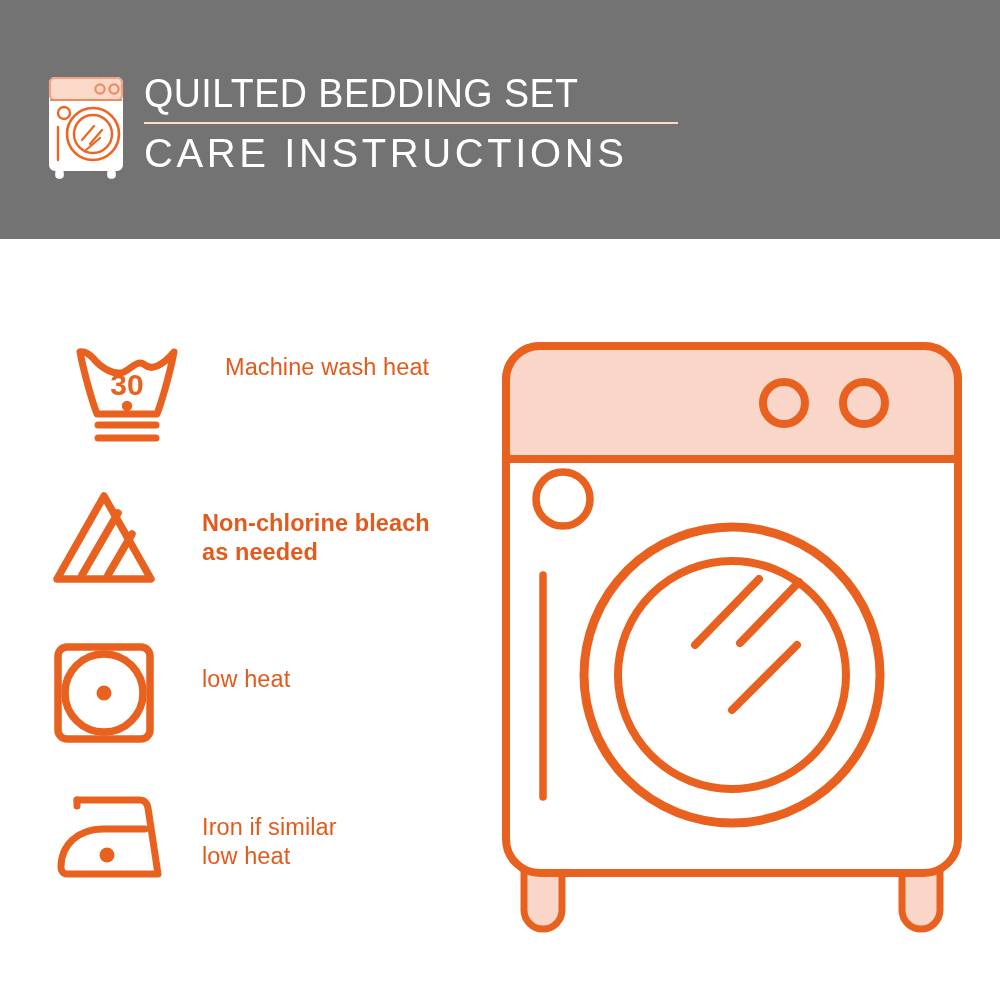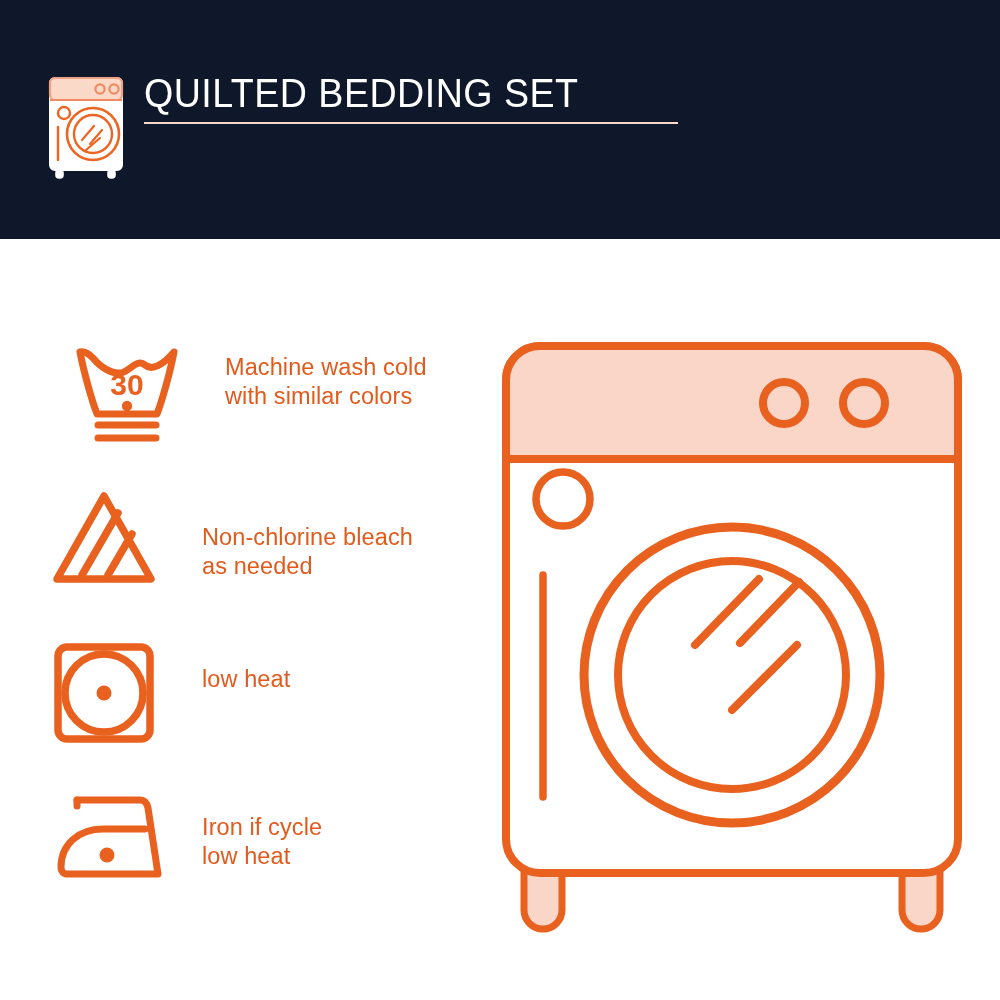--- a/index.html
+++ b/index.html
@@ -22,21 +22,21 @@
     background: #ffffff;
   }
 
   
   #header-band {
     position: absolute;
     left: 0;
     top: 0;
     width: 1000px;
     height: 239px;
-    background: #0f172a;
+    background: #737373;
   }
 
   #header-logo {
     position: absolute;
     left: 44px;
     top: 72px;
     width: 100px;
     height: 108px;
   }
 
@@ -110,21 +110,21 @@
     width: 268px;
     color: #e25a1c;
     font-size: 23.5px;
     line-height: 28.5px;
     font-weight: 400;
     letter-spacing: 0.1px;
   }
   .care-text .ln { display: block; white-space: nowrap; }
 
   .care-row[data-row="0"] .care-text { top: 14px; }
-  .care-row[data-row="1"] .care-text { top: 36px; }
+  .care-row[data-row="1"] .care-text { top: 22px; font-weight: bold; }
   .care-row[data-row="2"] .care-text { top: 28px; }
   .care-row[data-row="3"] .care-text { top: 26px; }
 
   
   #washer-illustration {
     position: absolute;
     left: 487px;
     top: 325px;
     width: 490px;
     height: 615px;
@@ -154,20 +154,21 @@
           <line x1="42" y1="78" x2="56" y2="66" stroke="#ee6522" stroke-width="2.2" stroke-linecap="round"></line>
           <rect x="12" y="98" width="7" height="8" rx="3" fill="#ffffff" stroke="#ffffff" stroke-width="1.6"></rect>
           <rect x="64" y="98" width="7" height="8" rx="3" fill="#ffffff" stroke="#ffffff" stroke-width="1.6"></rect>
         </g>
       </svg>
     </div>
 
     <div id="header-text-block">
       <div id="header-title">QUILTED BEDDING SET</div>
       <div id="header-divider"></div>
+      <div id="header-subtitle">CARE INSTRUCTIONS</div>
     </div>
 
   </div>
 
   <div id="care-list">
 
     <div class="care-row" data-row="0">
       <div class="care-icon">
         <svg viewBox="0 0 120 110" width="120" height="110" aria-hidden="true">
           <g fill="none" stroke="#e9611f" stroke-width="7" stroke-linecap="round" stroke-linejoin="round">
@@ -177,22 +178,21 @@
           </g>
           <text x="56" y="56" text-anchor="middle" font-family="'Liberation Sans', sans-serif" font-size="30" font-weight="700" fill="#e9611f">30</text>
           <circle cx="56" cy="67" r="5.2" fill="#e9611f"></circle>
           <g fill="none" stroke="#e9611f" stroke-width="7" stroke-linecap="round">
             <line x1="27" y1="86" x2="85" y2="86"></line>
             <line x1="27" y1="99" x2="85" y2="99"></line>
           </g>
         </svg>
       </div>
       <div class="care-text">
-        <span class="ln">Machine wash cold</span>
-        <span class="ln">with similar colors</span>
+        <span class="ln">Machine wash heat</span>
       </div>
     </div>
 
     <div class="care-row" data-row="1">
       <div class="care-icon">
         <svg viewBox="0 0 120 110" width="120" height="110" aria-hidden="true">
           <g fill="none" stroke="#e9611f" stroke-width="7.5" stroke-linecap="round" stroke-linejoin="round">
             <path d="M56 9 L 103 92 L 9 92 Z"></path>
             <line x1="34" y1="88" x2="70" y2="26"></line>
             <line x1="60" y1="88" x2="84" y2="47"></line>
@@ -226,21 +226,21 @@
           <g fill="none" stroke="#e9611f" stroke-width="7" stroke-linecap="round" stroke-linejoin="round">
             <path d="M29 13 L 92 13 C 97 13, 99 16, 100 21 L 110 87 L 19 87
                      C 19 87, 13 87, 13 80
                      C 13 58, 30 42, 55 42 L 97 42"></path>
             <line x1="29" y1="13" x2="29" y2="19"></line>
           </g>
           <circle cx="59" cy="68" r="7.5" fill="#e9611f"></circle>
         </svg>
       </div>
       <div class="care-text">
-        <span class="ln">Iron if cycle</span>
+        <span class="ln">Iron if similar</span>
         <span class="ln">low heat</span>
       </div>
     </div>
 
   </div>
 
   <div id="washer-illustration">
     <svg viewBox="0 0 490 615" width="490" height="615" aria-hidden="true">
 
       <g>

